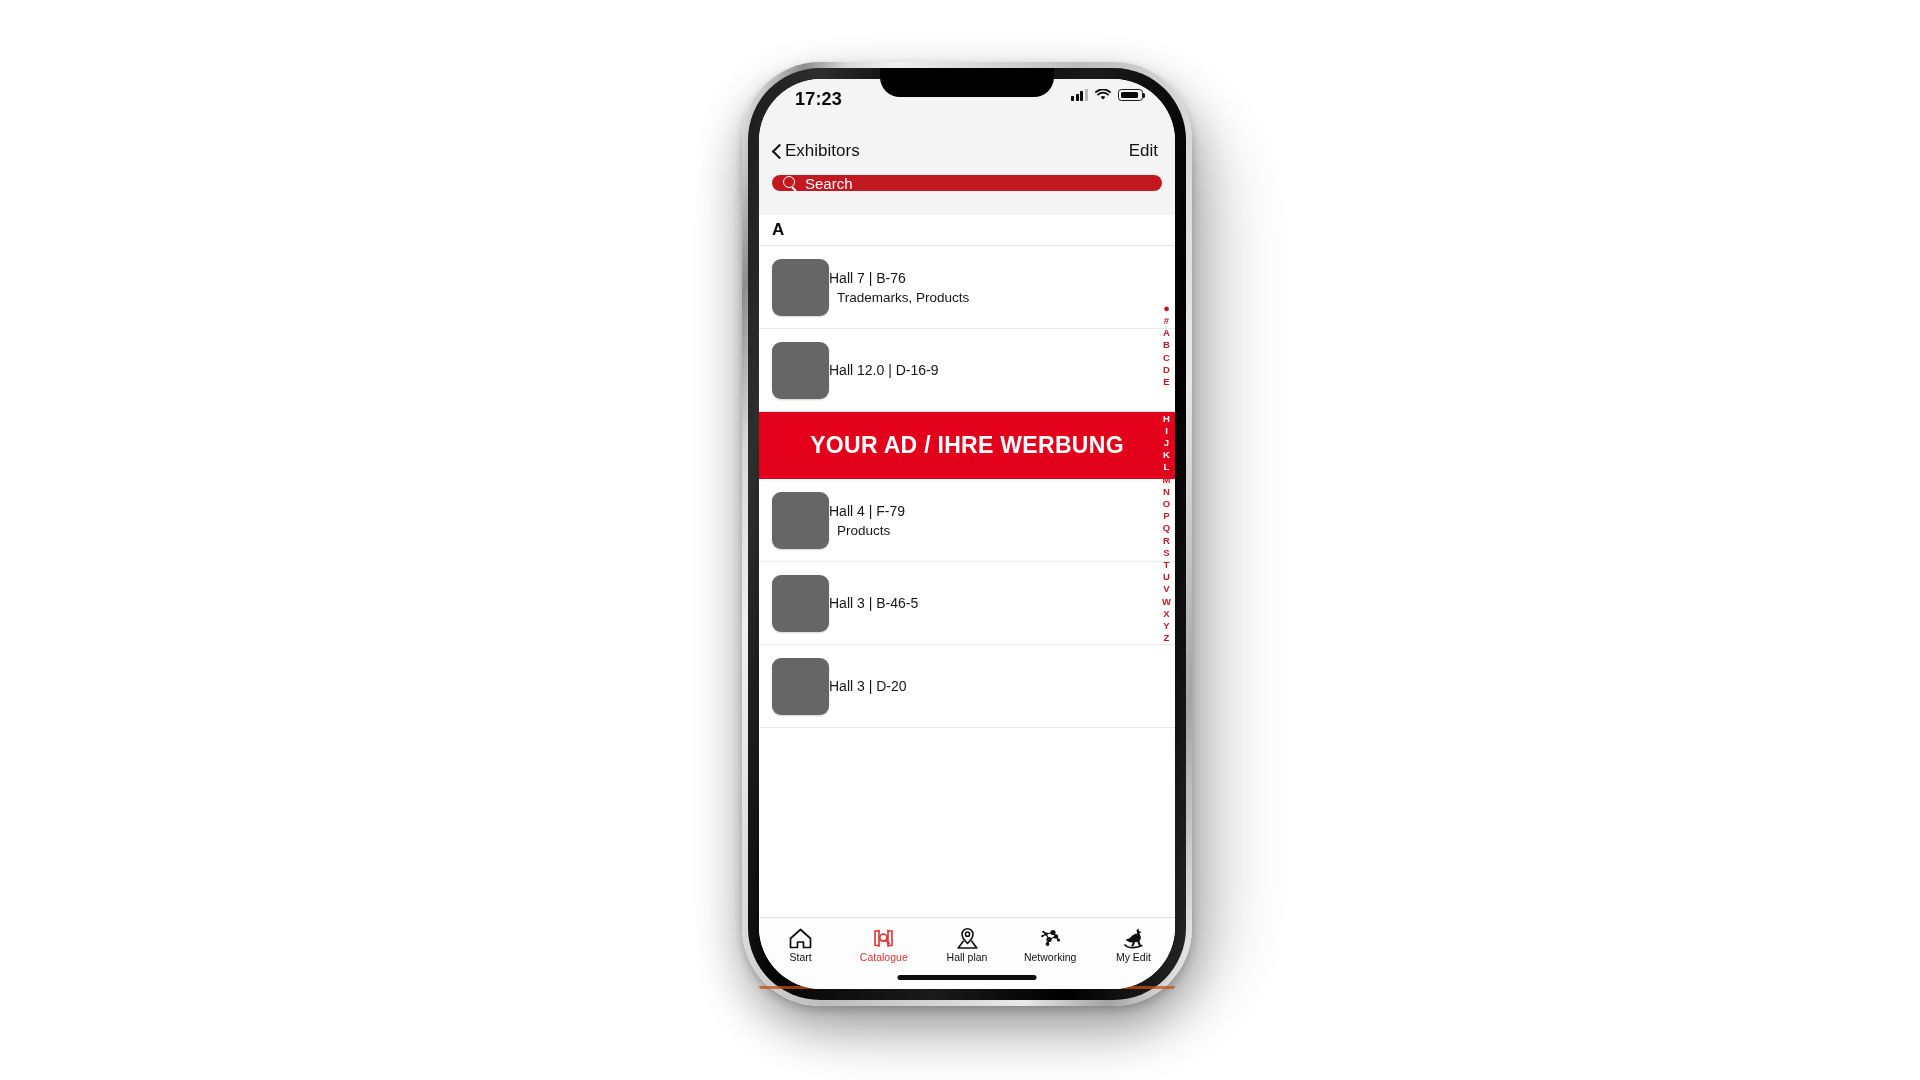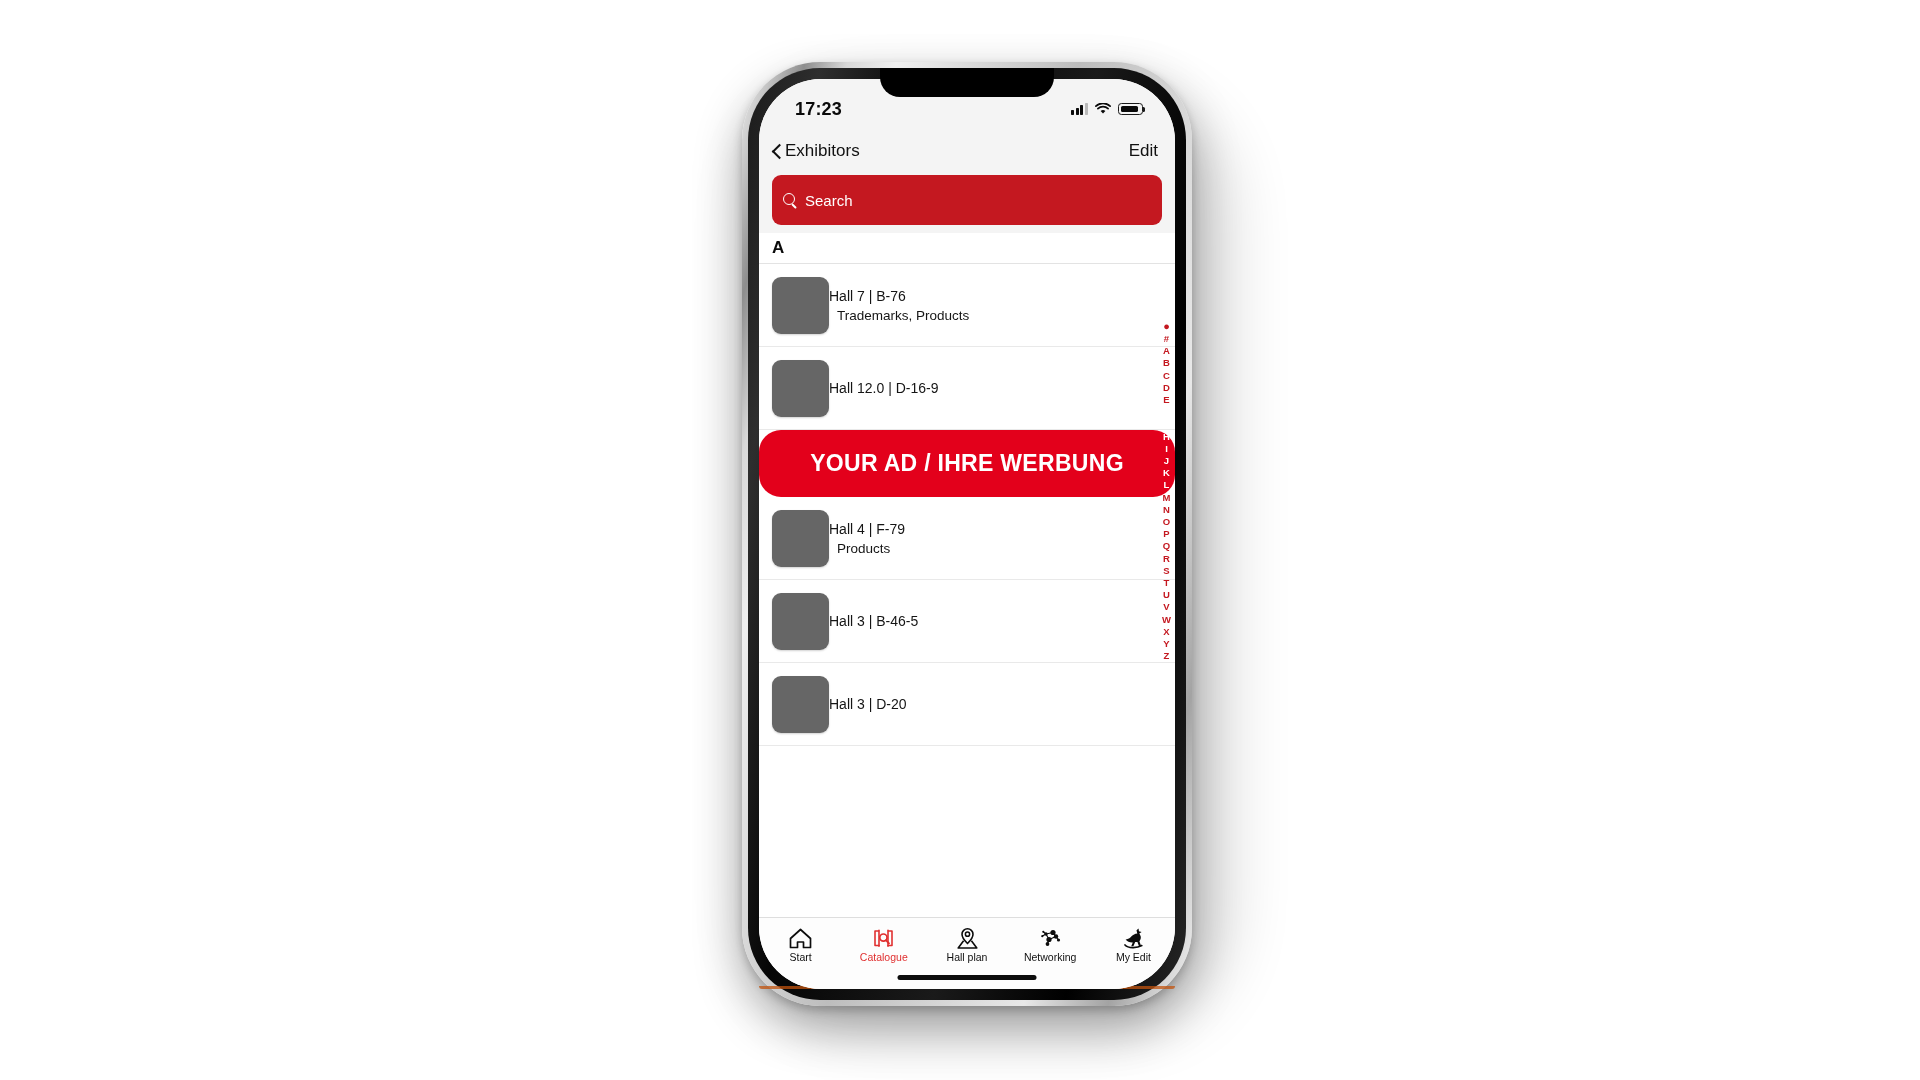--- a/index.html
+++ b/index.html
@@ -97,21 +97,21 @@
     border-radius: 0 0 20px 20px;
     z-index: 40;
   }
 
   
   .statusbar {
     height: 50px;
     flex: 0 0 50px;
     background: #f4f4f4;
     display: flex;
-    align-items: center;
+    align-items: flex-start;
     justify-content: space-between;
     padding: 10px 32px 0 36px;
     position: relative;
     z-index: 30;
   }
   .status-time {
     font-size: 18px;
     font-weight: bold;
     color: #0a0a0a;
     letter-spacing: .2px;
@@ -205,21 +205,21 @@
     z-index: 2;
   }
 
   
   .search-wrap {
     flex: 0 0 42px;
     background: #f4f4f4;
     padding: 2px 13px 8px;
   }
   .search-bar {
-    height: 50px;
+    height: 16px;
     border-radius: 9px;
     background: var(--brand, #c41820);
     display: flex;
     align-items: center;
     gap: 8px;
     padding: 0 11px;
     cursor: text;
   }
   .search-icon {
     width: 14px; height: 14px;
@@ -303,21 +303,20 @@
   }
 
   
   .ad-banner {
     height: 67px;
     background: var(--ad, #e3001b);
     display: flex;
     align-items: center;
     justify-content: center;
     cursor: pointer;
-    border-radius: 22px;
   }
   .ad-text {
     font-size: 23px;
     font-weight: bold;
     color: #ffffff;
     letter-spacing: .3px;
     white-space: nowrap;
   }
 
   

